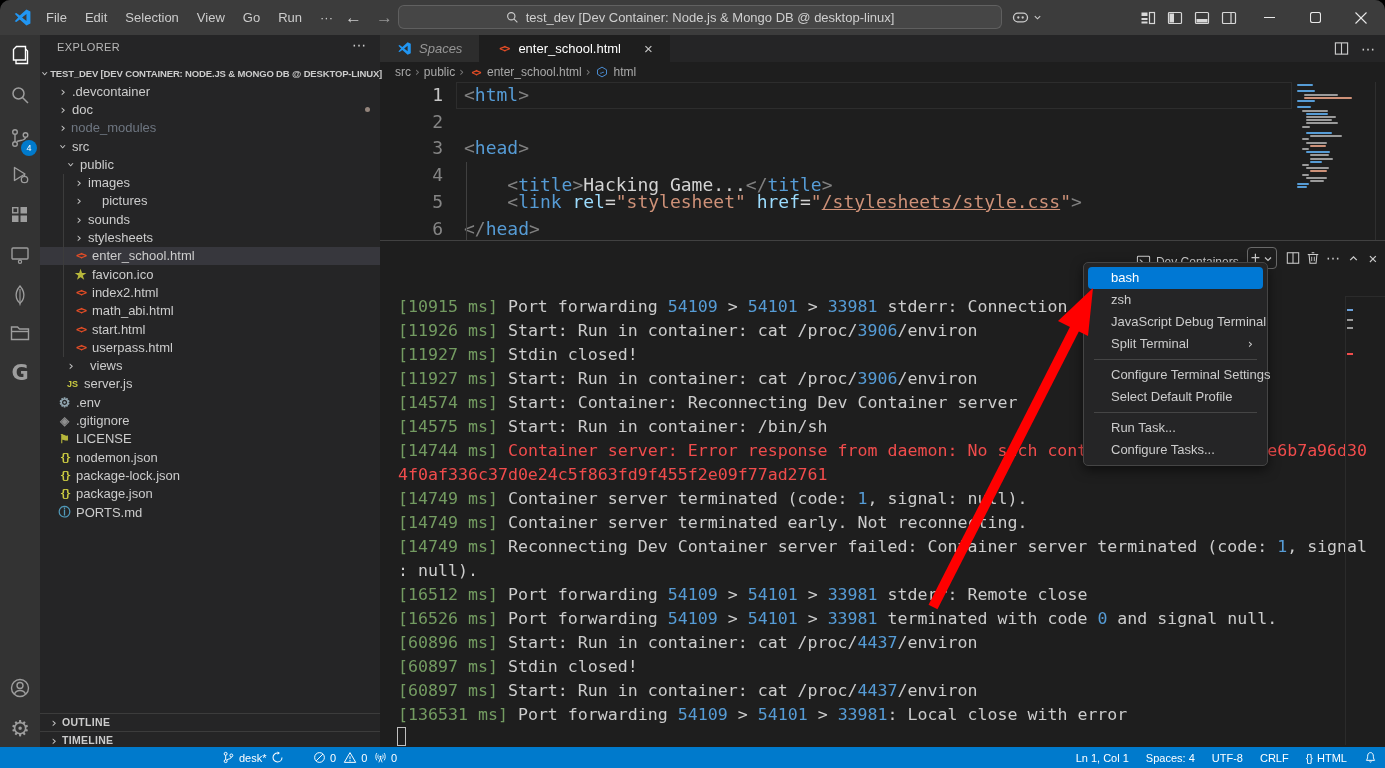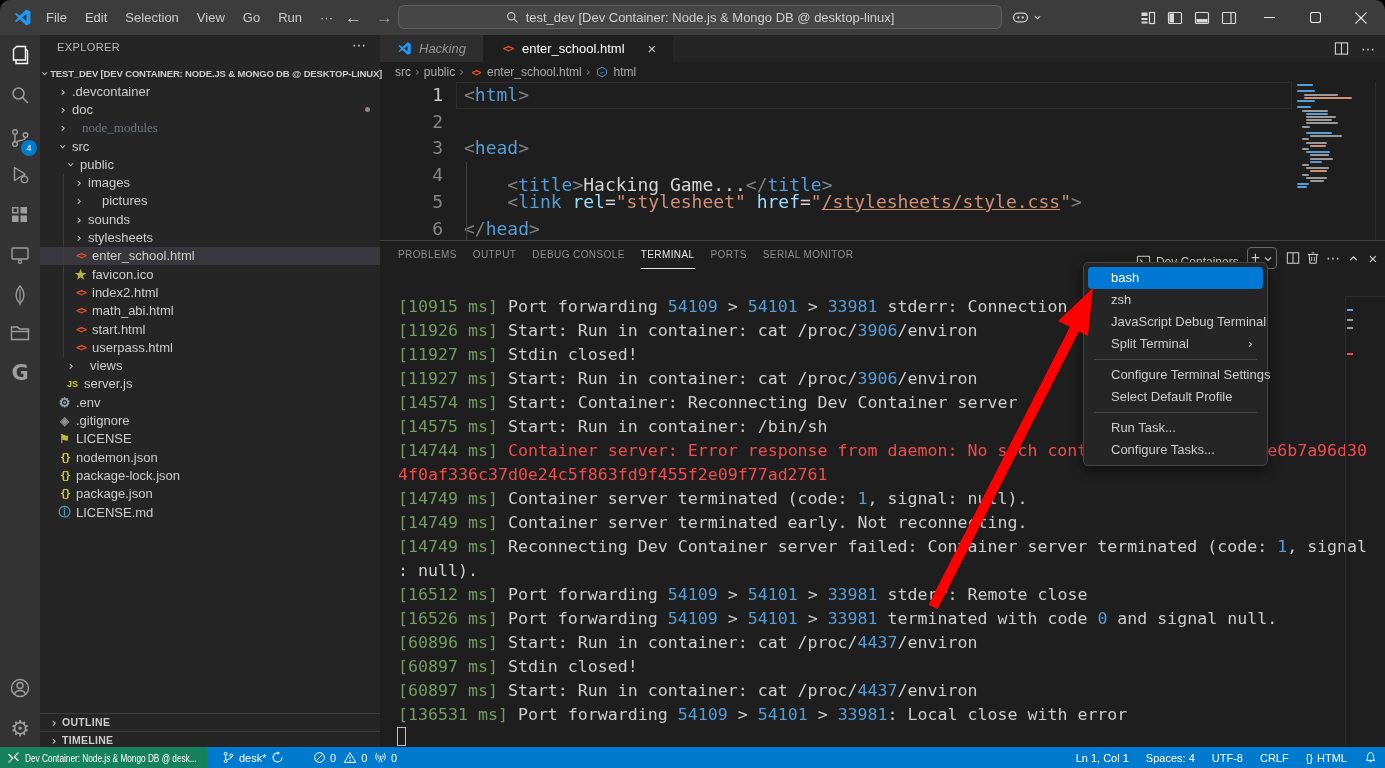--- a/index.html
+++ b/index.html
@@ -263,21 +263,21 @@
         </div>
         <div class="trow" style="top: 18.3px;">
           <span style="width: 17px; display: inline-block;"></span>
           <span class="tw">›</span>
           <span style="margin-left: 3px;">doc</span>
           <span class="dot"></span>
         </div>
         <div class="trow" style="top: 36.6px;">
           <span style="width: 17px; display: inline-block;"></span>
           <span class="tw">›</span>
-          <span class="dim" style="margin-left: 13px; font-family: Liberation Serif, serif;">node_modules</span>
+          <span class="dim" style="margin-left: 2px;">node_modules</span>
         </div>
         <div class="trow" style="top: 54.9px;">
           <span style="width: 17px; display: inline-block;"></span>
           <span class="tw open">›</span>
           <span style="margin-left: 3px;">src</span>
         </div>
         <div class="trow" style="top: 73.2px;">
           <span style="width: 25px; display: inline-block;"></span>
           <span class="tw open">›</span>
           <span style="margin-left: 3px;">public</span>
@@ -368,40 +368,40 @@
           <span style="margin-left: 4px;">package-lock.json</span>
         </div>
         <div class="trow" style="top: 402.6px;">
           <span style="width: 17px; display: inline-block;"></span>
           <span class="ficon" style="color: rgb(203, 203, 65); font-size: 11px; font-family: &quot;DejaVu Sans Mono&quot;, monospace; letter-spacing: -2px;">{}</span>
           <span style="margin-left: 4px;">package.json</span>
         </div>
         <div class="trow" style="top: 420.9px;">
           <span style="width: 17px; display: inline-block;"></span>
           <span class="ficon" style="color: rgb(81, 154, 186); font-size: 12px;">ⓘ</span>
-          <span style="margin-left: 4px;">LICENSE.md</span>
+          <span style="margin-left: 4px;">PORTS.md</span>
         </div>
       </div>
     <div class="guide" id="tree-guide" style="top: 138.5px; height: 183px;"></div>
     <div class="sb-bottom" style="top:678px;">
       <span class="tw" style="margin-left:8px;">›</span>
       <span class="lbl">OUTLINE</span>
     </div>
     <div class="sb-bottom" style="top:696px;">
       <span class="tw" style="margin-left:8px;">›</span>
       <span class="lbl">TIMELINE</span>
     </div>
   </div>
 
   <div class="tabbar">
     <div class="tab inactive">
       <svg width="15" height="15" viewBox="0 0 24 24">
           <path fill="#2196f3" d="M17 2 L8.5 9.6 L4.2 6.4 L2.2 7.4 L6.6 12 L2.2 16.6 L4.2 17.6 L8.5 14.4 L17 22 L22 19.5 L22 4.5 Z M17 7.5 L17 16.5 L11.5 12 Z"></path>
         </svg>
-      <span style="font-style:italic;">Hacking</span>
+      <span style="font-style:italic;">Spaces</span>
     </div>
     <div class="tab active">
       <span class="ficon" style="color:#e44d26; font-size:11px; font-family:'DejaVu Sans Mono',monospace; letter-spacing:-2px;">&lt;&gt;</span>
       <span>enter_school.html</span>
       <span class="close">×</span>
     </div>
     <div class="tab-actions">
       <svg width="15" height="15" viewBox="0 0 16 16">
           <rect x="1.5" y="2" width="13" height="12" fill="none" stroke="#cccccc" stroke-width="1.2"></rect>
           <line x1="8" y1="2" x2="8" y2="14" stroke="#cccccc" stroke-width="1.2"></line>
@@ -473,28 +473,20 @@
         <div class="mm-row" style="left: 5px; top: 89.6px; width: 7px; background: rgb(154, 154, 154);"></div>
         <div class="mm-row" style="left: 9px; top: 92.8px; width: 21px; background: rgb(154, 154, 154);"></div>
         <div class="mm-row" style="left: 13px; top: 96px; width: 14px; background: rgb(154, 154, 154);"></div>
         <div class="mm-row" style="left: 0px; top: 99.2px; width: 12px; background: rgb(86, 156, 214);"></div>
         <div class="mm-row" style="left: 0px; top: 102.4px; width: 10px; background: rgb(86, 156, 214);"></div>
       </div>
     <div class="mm-edge"></div>
   </div>
 
   <div class="panel">
-    <div class="ptabs" id="ptabs">
-        <div class="ptab">PROBLEMS</div>
-        <div class="ptab">OUTPUT</div>
-        <div class="ptab">DEBUG CONSOLE</div>
-        <div class="ptab active">TERMINAL</div>
-        <div class="ptab">PORTS</div>
-        <div class="ptab">SERIAL MONITOR</div>
-      </div>
     <div class="pactions">
       <div class="pa-profile">
         <svg width="15" height="15" viewBox="0 0 16 16">
             <rect x="1.5" y="2.5" width="13" height="11" rx="1" fill="none" stroke="#cccccc" stroke-width="1.1"></rect>
             <polyline points="4,6 6.5,8 4,10" fill="none" stroke="#cccccc" stroke-width="1.1"></polyline>
             <line x1="7.5" y1="11" x2="11" y2="11" stroke="#cccccc" stroke-width="1.1"></line>
           </svg>
         <span>Dev Containers</span>
       </div>
       <div class="plusgroup">
@@ -552,27 +544,20 @@
       <div class="mi">Run Task...</div>
       <div class="mi">Configure Tasks...</div>
     </div>
 
   <svg class="arrow-svg" width="1385" height="768" viewBox="0 0 1385 768">
     <line x1="933" y1="607" x2="1075" y2="328" stroke="#ff0000" stroke-width="10"></line>
     <polygon points="1093,288 1088,336 1058,321" fill="#ff0000"></polygon>
   </svg>
 
   <div class="statusbar">
-    <div class="st-remote">
-      <svg width="13" height="13" viewBox="0 0 16 16" style="flex-shrink:0;">
-          <polyline points="2,4 7,9 2,14" fill="none" stroke="#ffffff" stroke-width="1.5"></polyline>
-          <polyline points="14,2 9,7 14,12" fill="none" stroke="#ffffff" stroke-width="1.5"></polyline>
-        </svg>
-      <span style="transform:scaleX(0.75); transform-origin:left center; display:inline-block;">Dev Container: Node.js &amp; Mongo DB @ desk...</span>
-    </div>
     <div class="st-item" style="left:222px;">
       <svg width="13" height="13" viewBox="0 0 16 16">
           <circle cx="4.5" cy="3.5" r="1.8" fill="none" stroke="#ffffff" stroke-width="1.2"></circle>
           <circle cx="4.5" cy="12.5" r="1.8" fill="none" stroke="#ffffff" stroke-width="1.2"></circle>
           <circle cx="11.5" cy="5.5" r="1.8" fill="none" stroke="#ffffff" stroke-width="1.2"></circle>
           <path d="M4.5 5.3 V10.7 M11.5 7.3 C11.5 10 7.5 9.5 6 11" fill="none" stroke="#ffffff" stroke-width="1.2"></path>
         </svg>
       <span>desk*</span>
       <svg width="13" height="13" viewBox="0 0 16 16">
           <path d="M13.5 8 A5.5 5.5 0 1 1 8 2.5" fill="none" stroke="#ffffff" stroke-width="1.3"></path>

